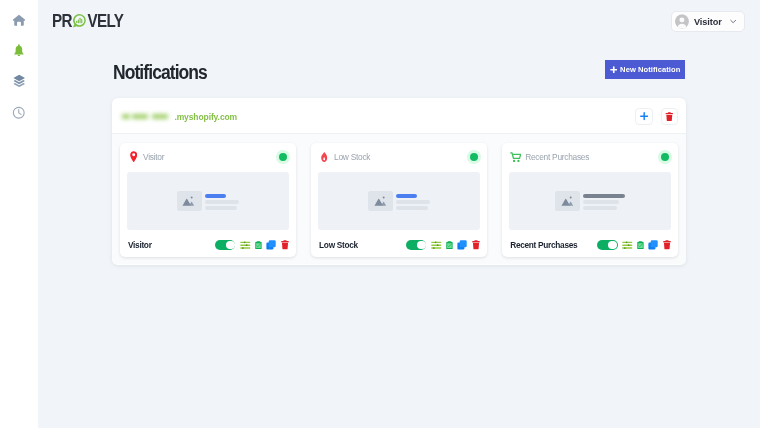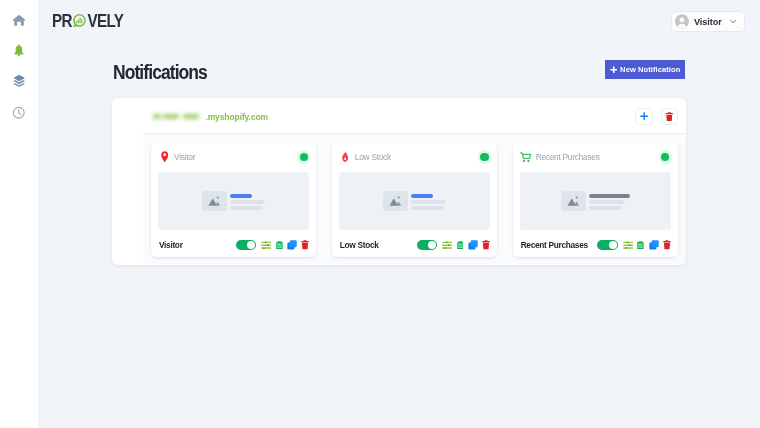--- a/index.html
+++ b/index.html
@@ -44,21 +44,20 @@
     display:flex; align-items:center; justify-content:center; gap:3px;
     font-size:7.6px; font-weight:600; letter-spacing:0.05px;
   }
 
   
   .panel {
     position:absolute; left:112px; top:97.5px; width:574px; height:167px;
     background:#fff; border-radius:6px;
     box-shadow:0 1px 4px rgba(30,41,59,.09);
     overflow:hidden;
-    padding-left:31px;
   }
   .panel-head { height:36px; display:flex; align-items:center; padding:3px 9px 0 9px; border-bottom:1px solid #edf0f4; }
   .domain { display:flex; align-items:center; gap:2px; margin-left:1px; }
   .blur-block { height:5.8px; border-radius:1px; background:#9ccd62; filter:blur(2.2px); opacity:.92; }
   .domain-text { font-size:8.5px; font-weight:700; color:#86bf4a; margin-left:4.5px; letter-spacing:-0.1px; }
   .panel-actions { margin-left:auto; display:flex; gap:7.8px; margin-right:-1px; }
   .sq-btn { width:17.5px; height:17px; border:1px solid #ecf0f4; border-radius:4px; display:flex; align-items:center; justify-content:center; background:#fff; }
 
   .cards { display:flex; gap:15.5px; padding:9px 8px 7px 8px; background:#fafbfc; height:130px; }
   .card { width:175.6px; height:114px; background:#fff; border-radius:5px; box-shadow:0 1px 3px rgba(30,41,59,.13); overflow:hidden; }

